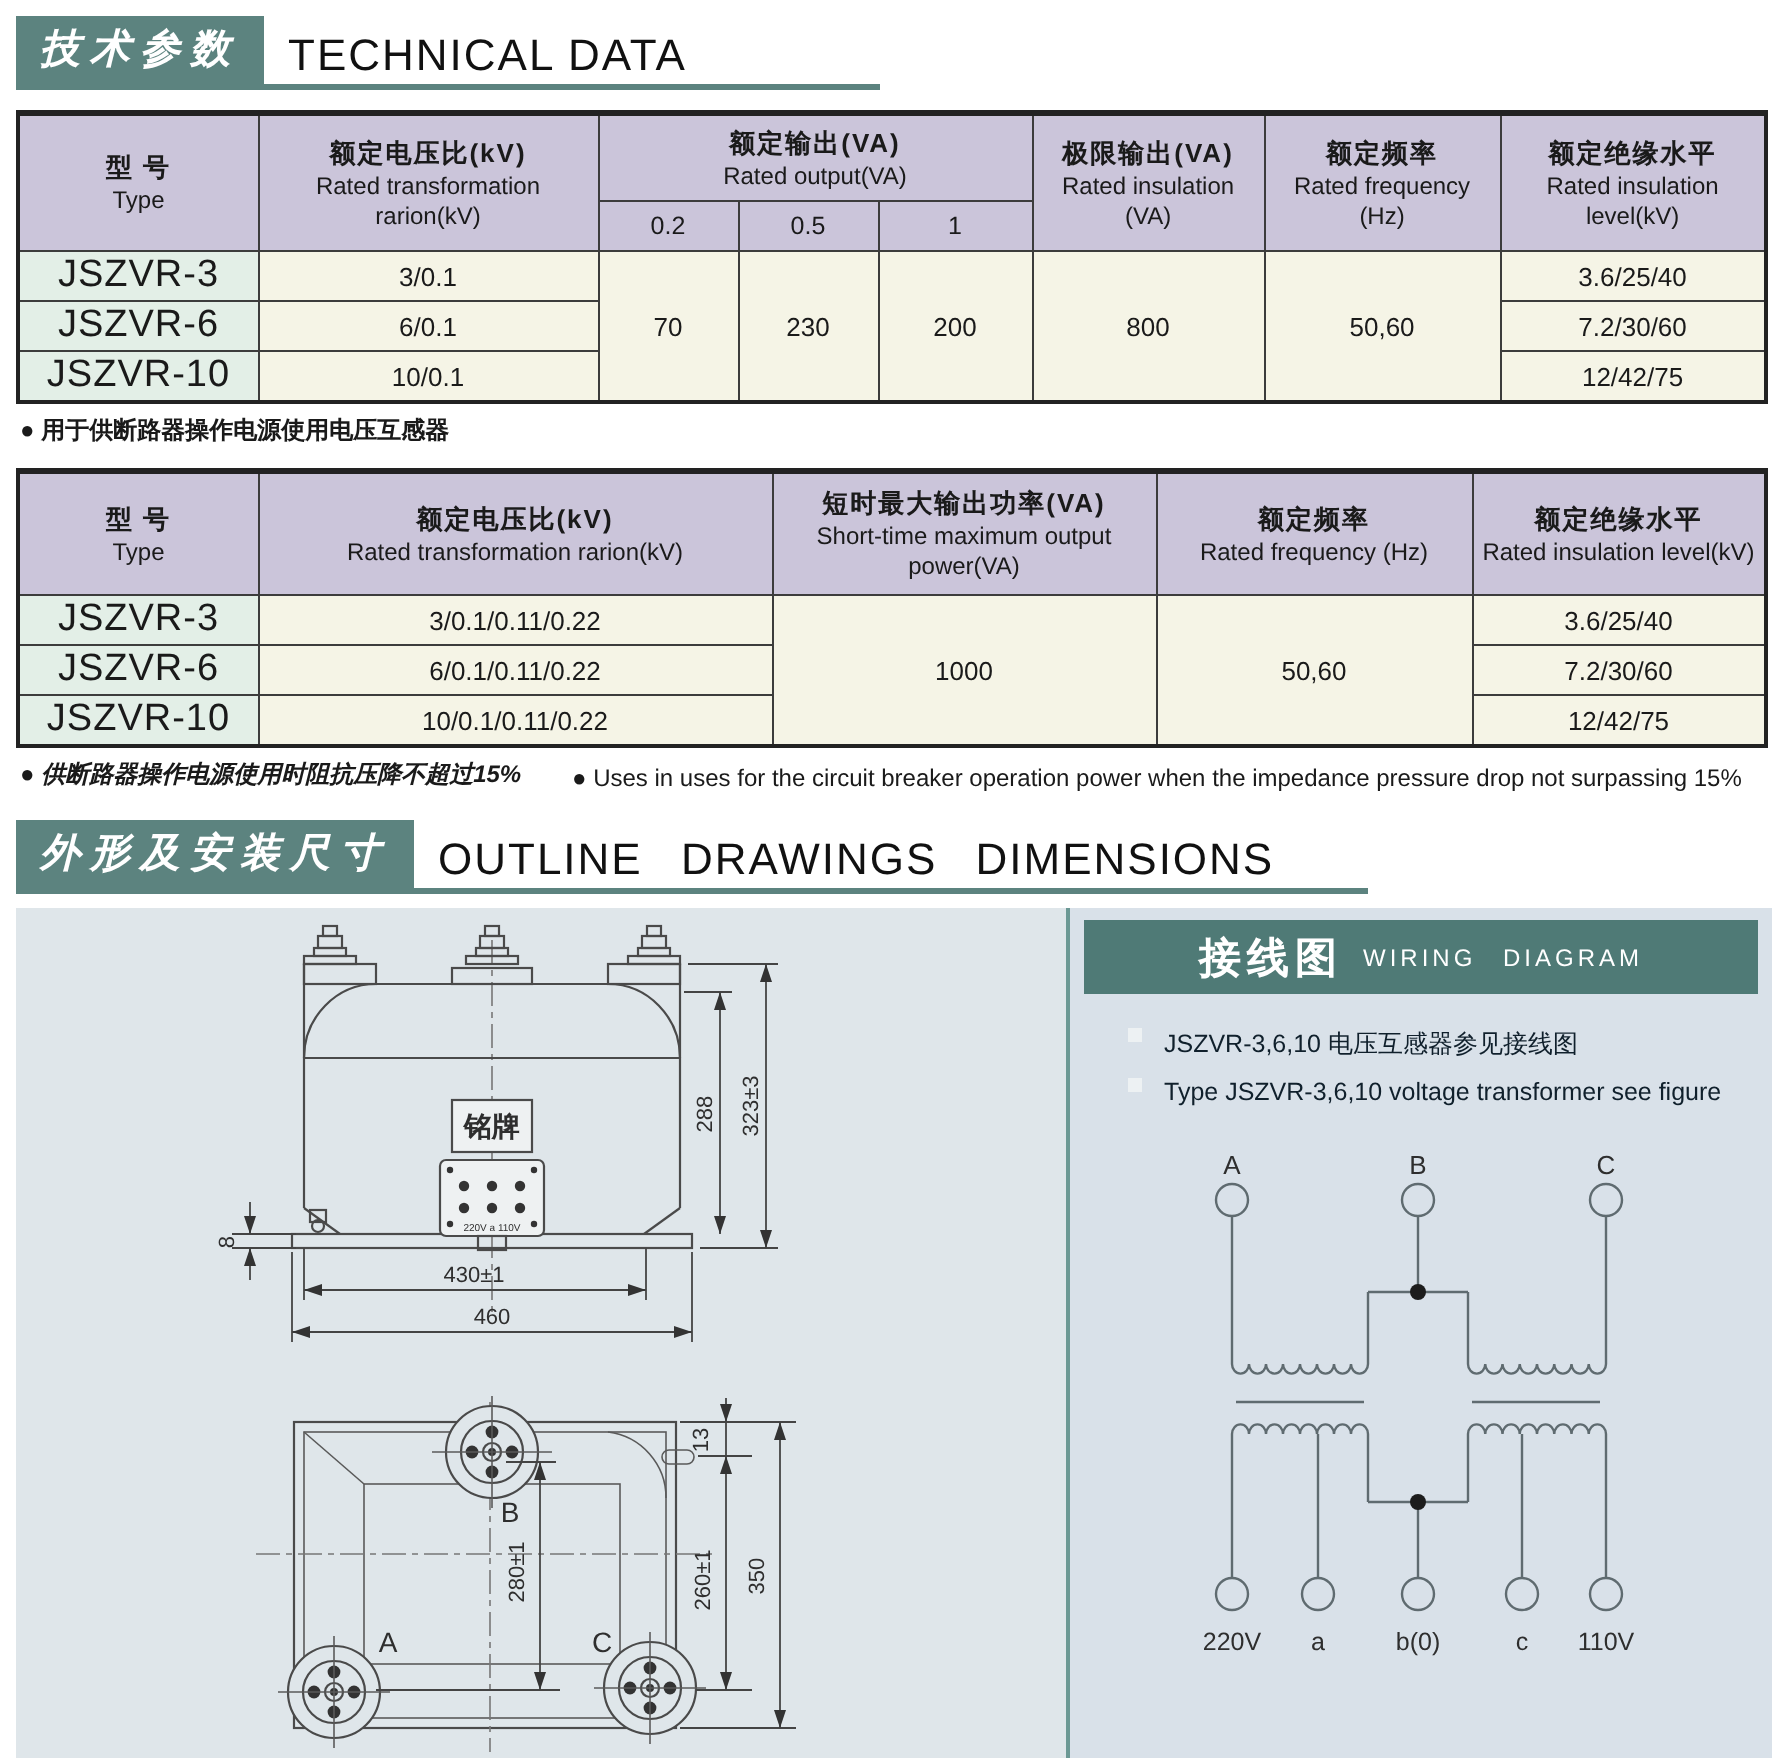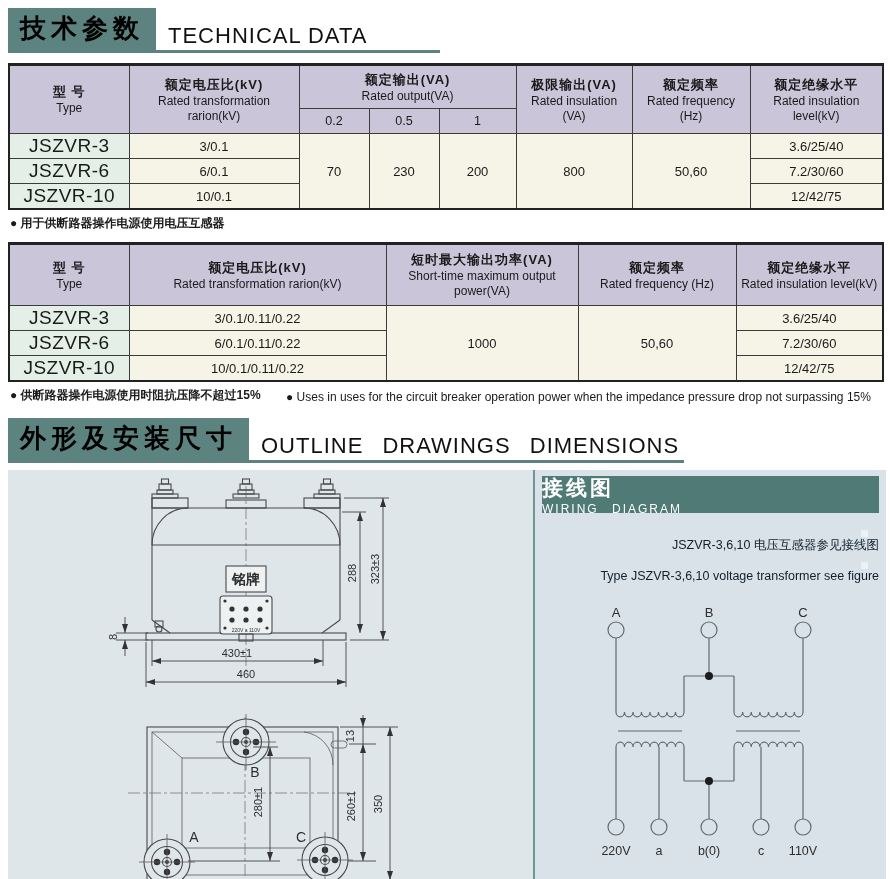--- a/index.html
+++ b/index.html
@@ -6,21 +6,21 @@
     --teal:#5c837f; --teal_dark:#4f7a76; --header_bg:#cbc5da; --type_cell_bg:#e3efe7;
     --data_cell_bg:#f5f4e6; --panel_left_bg:#dfe6ea; --panel_right_bg:#d9e1e9;
     --line:#4a4a4a; --border_dark:#222222;
   }
   *{margin:0;padding:0;box-sizing:border-box;}
   html,body{width:890px;background:#ffffff;font-family:"Liberation Sans","DejaVu Sans",sans-serif;color:#1a1a1a;}
   .page{width:890px;height:879px;overflow:hidden;background:#fff;}
 
   
   .sec-header{display:flex;align-items:flex-end;border-bottom:3px solid var(--teal);margin:8px 0 0 8px;}
-  .sec-header .zh-block{background:var(--teal);color:#000000;font-weight:bold;font-size:26px;padding:3px 12px 4px 12px;letter-spacing:5px;white-space:nowrap;}
+  .sec-header .zh-block{background:var(--teal);color:#ffffff;font-weight:bold;font-size:20px;padding:3px 12px 4px 12px;letter-spacing:5px;white-space:nowrap;font-style:italic;}
   .sec-header .en{font-size:22px;color:#111;margin:0 0 1px 12px;letter-spacing:1px;white-space:nowrap;}
   .sec-header.h1{width:432px;}
   .sec-header.h2{width:676px;margin-top:14px;align-items:flex-end;}
   .sec-header.h2 .en{word-spacing:12px;}
 
   
   table.dtable{border-collapse:collapse;table-layout:fixed;margin:10px 0 0 8px;width:874px;border:2px solid var(--border_dark);border-top:3px solid var(--border_dark);}
   table.dtable th,table.dtable td{border:1px solid #3c3c3c;text-align:center;vertical-align:middle;padding:1px 2px;}
   table.dtable th{background:var(--header_bg);font-weight:normal;}
   table.dtable th .zh{display:block;font-size:13px;font-weight:bold;letter-spacing:1px;}
@@ -31,31 +31,31 @@
   .t1 thead tr.r2 th{height:25px;font-size:12.5px;}
   .t1 tbody tr{height:24px;}
   .t2 thead tr{height:62px;}
   .t2 tbody tr{height:21px;}
 
   
   .note-row{display:flex;align-items:flex-end;margin:5px 0 4px 10px;height:17px;}
   .note-row .nzh{font-size:12px;font-weight:bold;}
   .note-row .nen{font-size:12px;}
   .note-row.n1 .nzh{width:246px;}
-  .note-row.n2 .nzh{width:276px;}
+  .note-row.n2 .nzh{width:276px;font-style:italic;}
 
   
   .drawing-area{display:flex;margin:7px 0 0 8px;width:878px;height:437px;}
   .left-panel{width:525px;height:437px;background:var(--panel_left_bg);position:relative;}
   .right-panel{width:353px;height:437px;background:var(--panel_right_bg);border-left:2px solid #6b9894;padding:6px 7px 0 7px;}
-  .wiring-title{background:var(--teal_dark);color:#fff;height:37px;display:flex;justify-content:center;flex-direction:column;}
+  .wiring-title{background:var(--teal_dark);color:#fff;height:37px;display:flex;align-items:center;justify-content:center;}
   .wiring-title .wzh{font-size:21px;font-weight:bold;letter-spacing:3px;margin-right:10px;}
   .wiring-title .wen{font-size:12px;letter-spacing:2px;word-spacing:8px;}
   .wiring-notes{margin:17px 0 0 22px;}
-  .wn{display:flex;align-items:flex-end;margin-bottom:8px;color:#10202c;font-size:12.5px;flex-direction:column;}
+  .wn{display:flex;align-items:flex-start;margin-bottom:8px;color:#10202c;font-size:12.5px;}
   .wn .sq{width:7px;height:7px;background:#edf1f3;margin-right:11px;flex:none;}
 
   svg text{font-family:"Liberation Sans","DejaVu Sans",sans-serif;fill:#2e2e2e;}
   svg .ol{stroke:var(--line);stroke-width:1.1;fill:none;}
   svg .thin{stroke:#5a5a5a;stroke-width:0.8;fill:none;}
   svg .dim{stroke:#444;stroke-width:0.9;fill:none;}
   svg .cl{stroke:#777;stroke-width:0.8;fill:none;stroke-dasharray:12 3 3 3;}
   svg .wire{stroke:#5f6b70;stroke-width:1.2;fill:none;}
   svg .dimtxt{font-size:11px;}
 </style>

